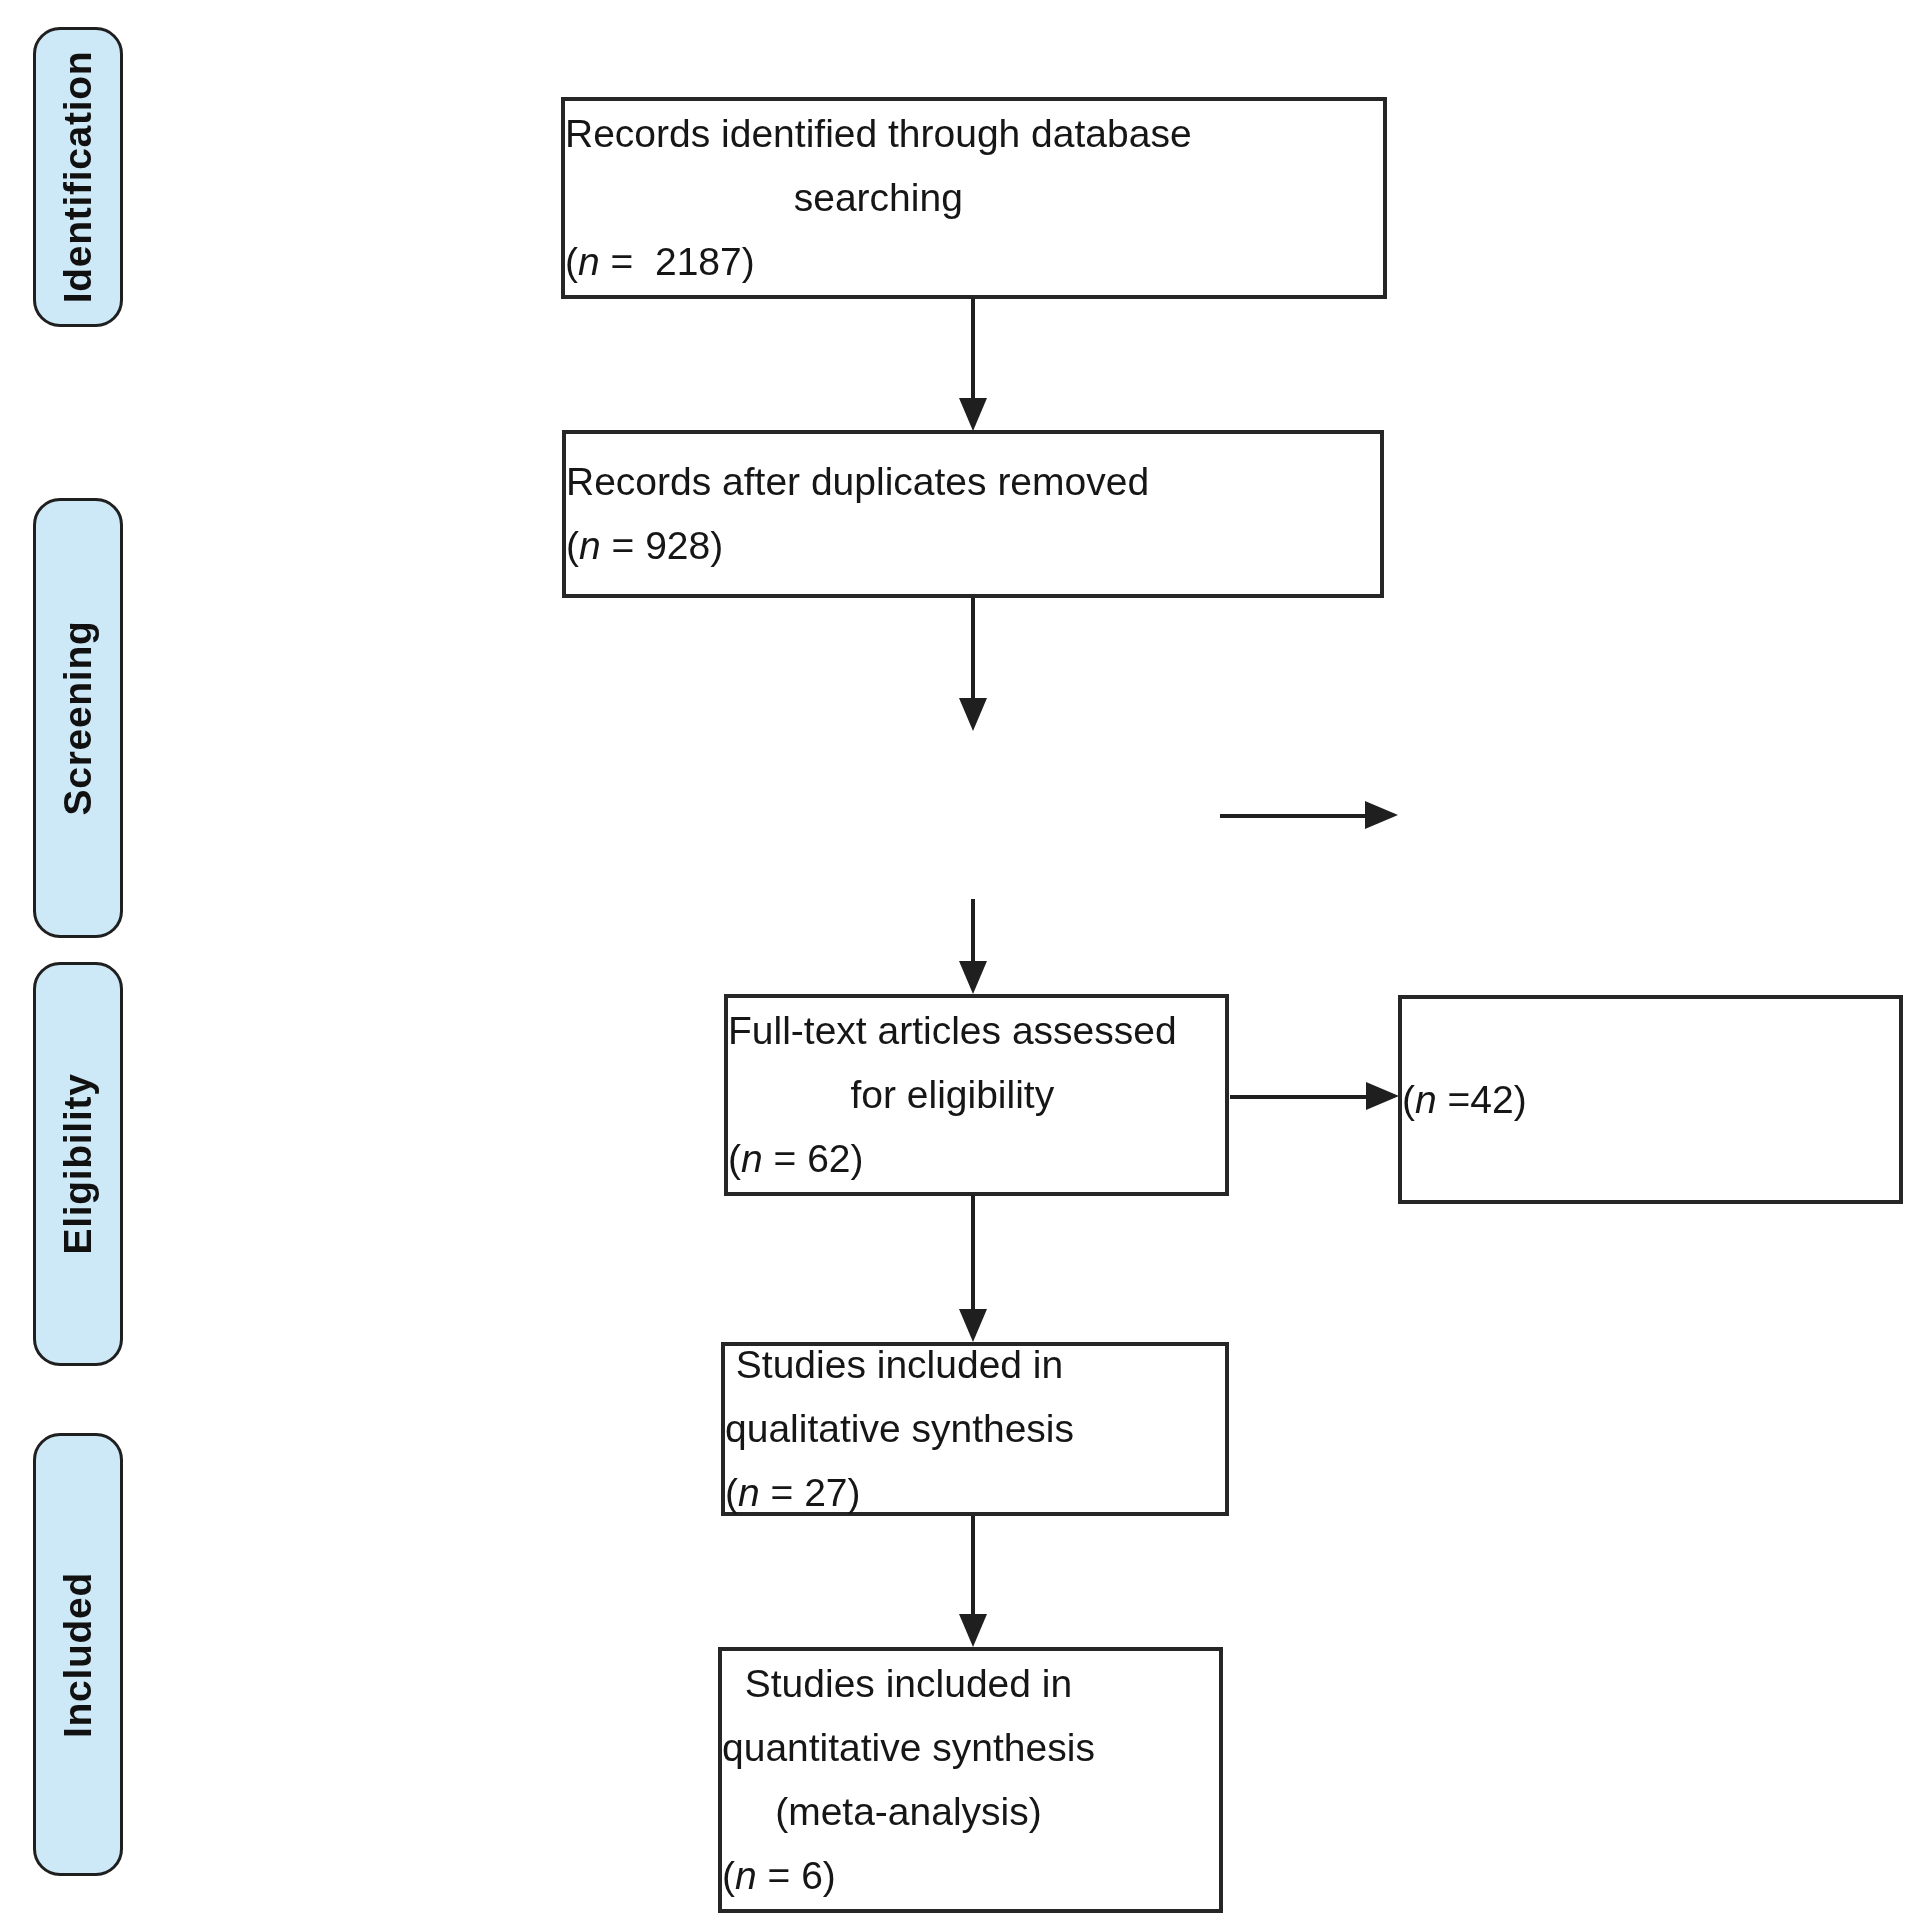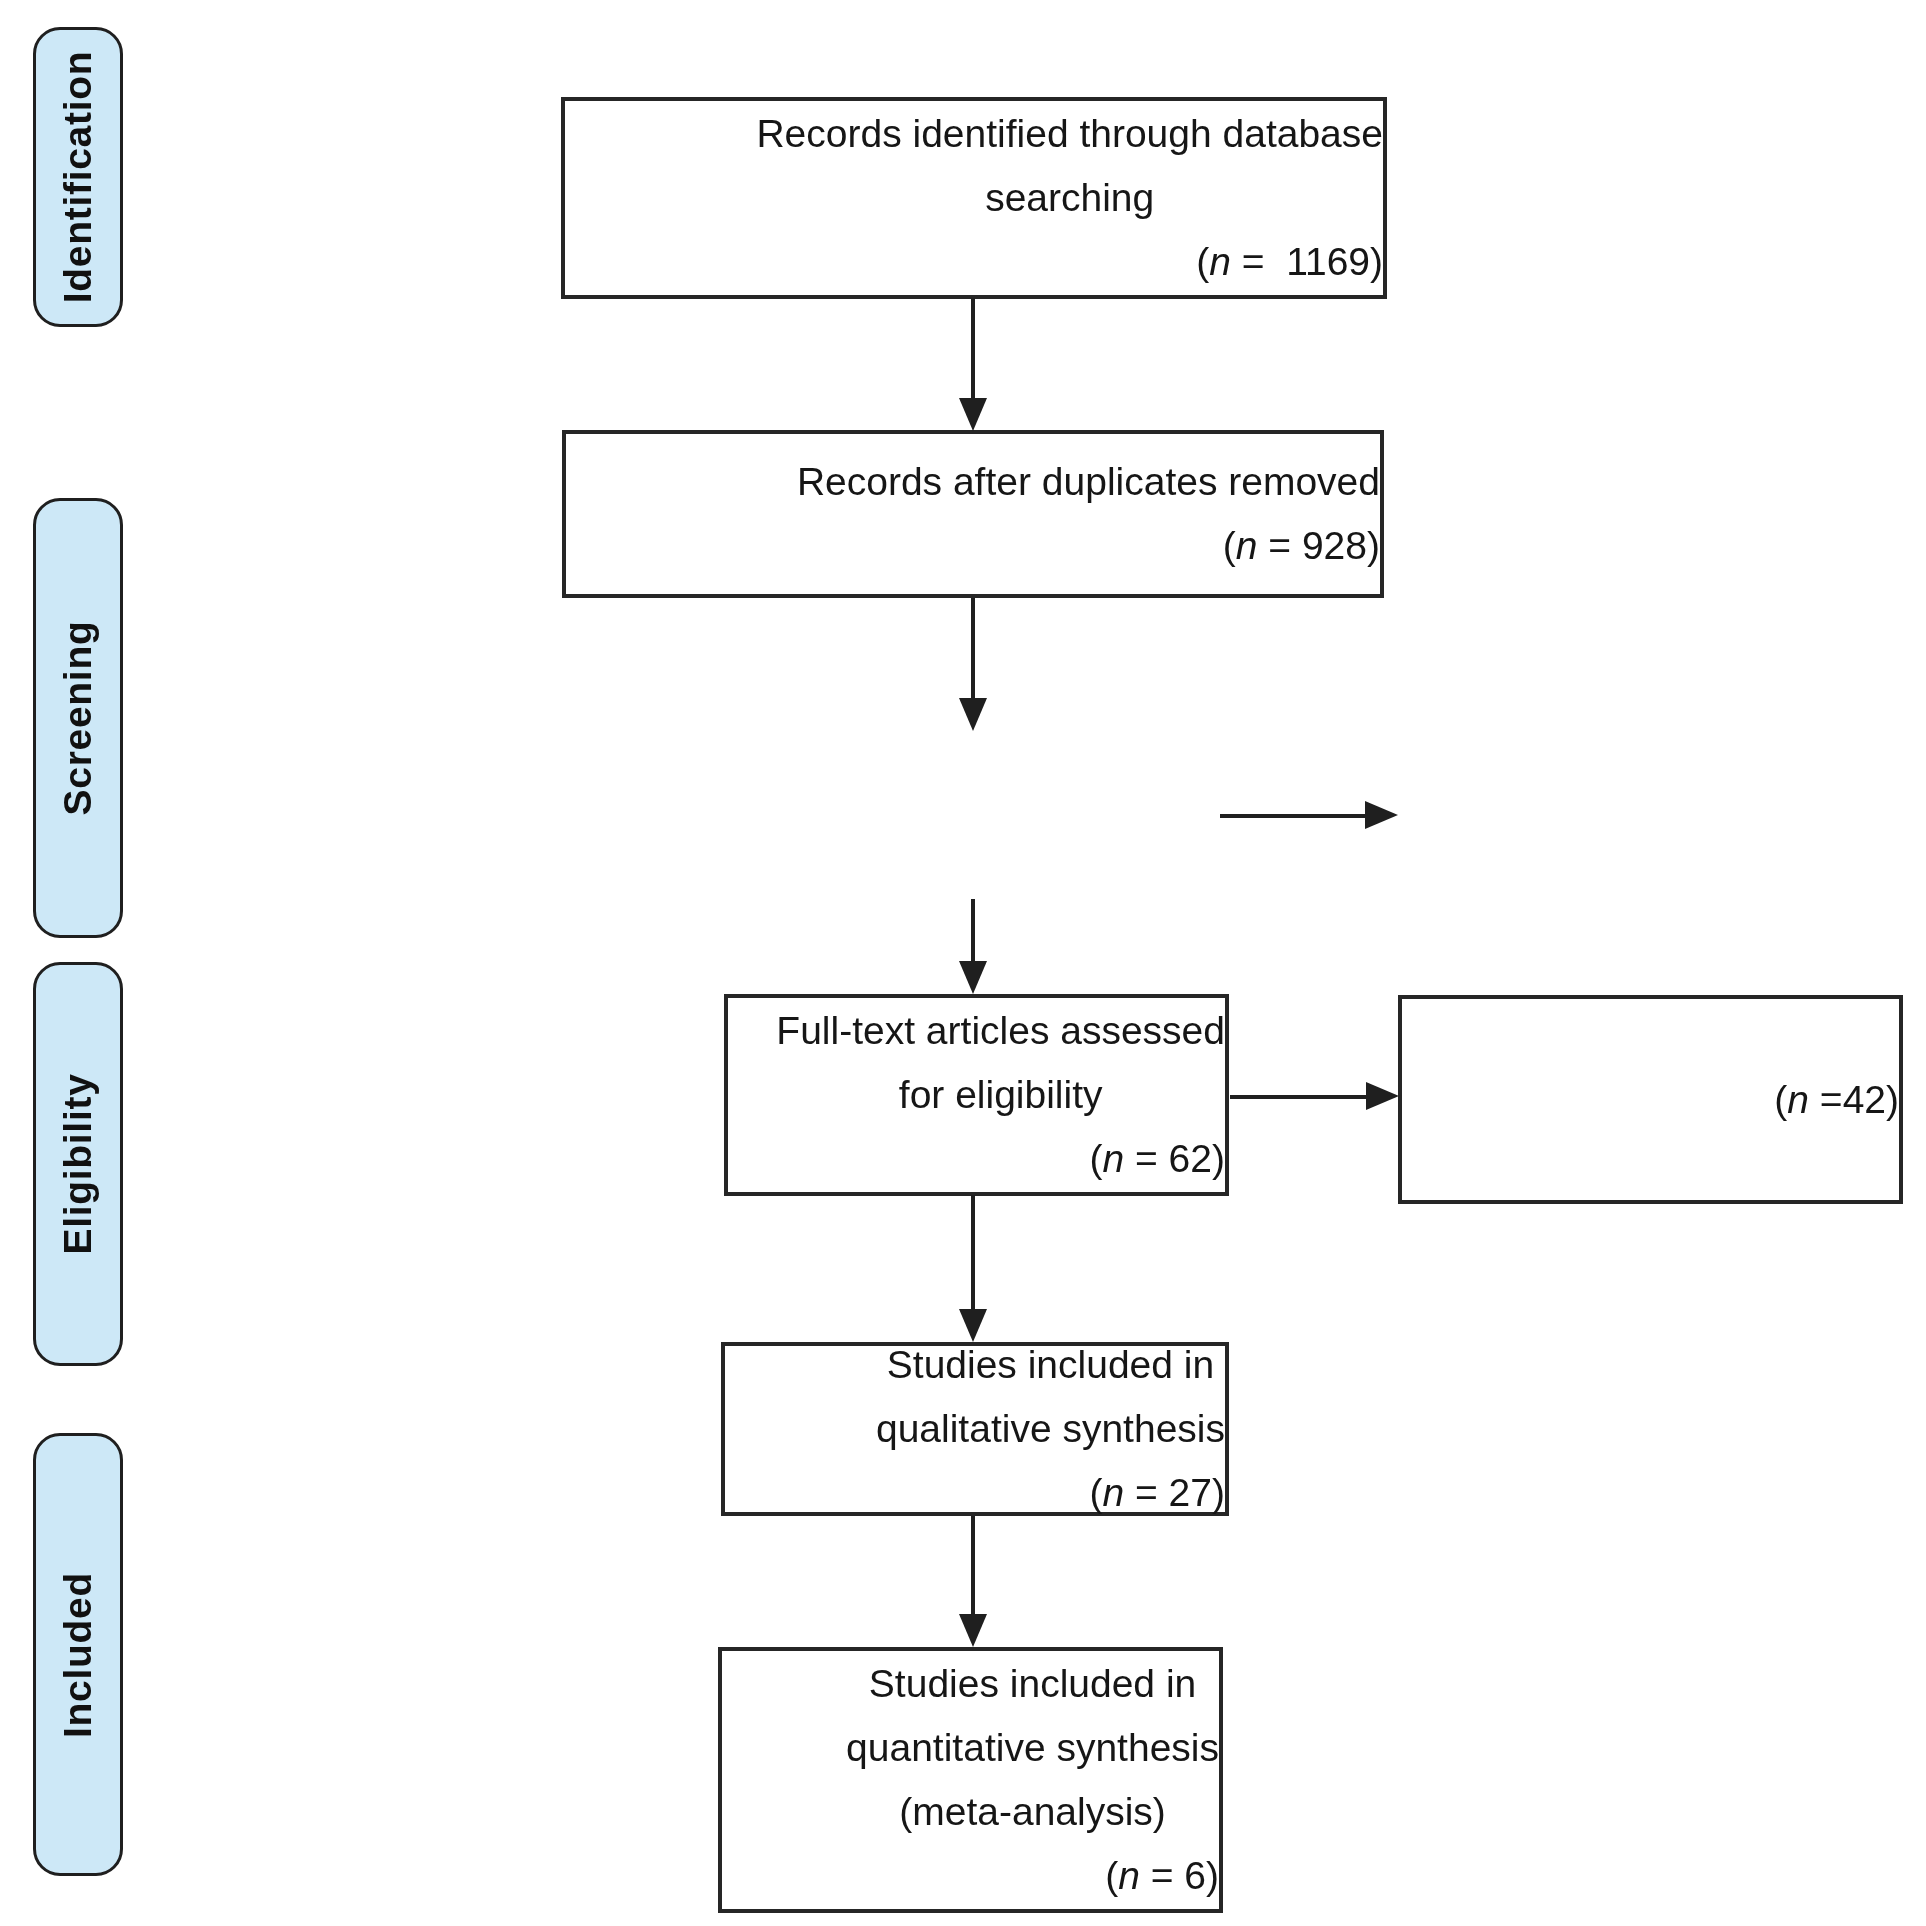--- a/index.html
+++ b/index.html
@@ -34,21 +34,21 @@
     color: #111111;
   }
   
   .fbox {
     position: absolute;
     background: #ffffff;
     border: 4.3px solid #262626;
     box-sizing: border-box;
     display: flex;
     flex-direction: column;
-    align-items: flex-end;
+    align-items: flex-start;
     justify-content: center;
     text-align: center;
     font-size: 39px;
     line-height: 64px;
   }
   .btext { white-space: pre-line; }
   .bcount { white-space: pre; }
   .nvar { font-style: italic; }
   
   .vline { position: absolute; width: 4.3px; background: #1f1f1f; }
@@ -80,21 +80,21 @@
   <div class="stage" style="top:962px;height:404px;">
     <span>Eligibility</span>
   </div>
   <div class="stage" style="top:1433px;height:443px;">
     <span>Included</span>
   </div>
 
   <div class="fbox" style="left:561px;top:97px;width:826px;height:202px;">
     <div class="btext">Records identified through database
 searching</div>
-    <div class="bcount"><span>(</span><span class="nvar">n</span><span> =  1169)</span></div>
+    <div class="bcount"><span>(</span><span class="nvar">n</span><span> =  2187)</span></div>
   </div>
 
   <div class="fbox" style="left:562px;top:430px;width:822px;height:168px;">
     <div class="btext">Records after duplicates removed</div>
     <div class="bcount"><span>(</span><span class="nvar">n</span><span> = 928)</span></div>
   </div>
 
 
 
   <div class="fbox" style="left:724px;top:994px;width:505px;height:202px;">

